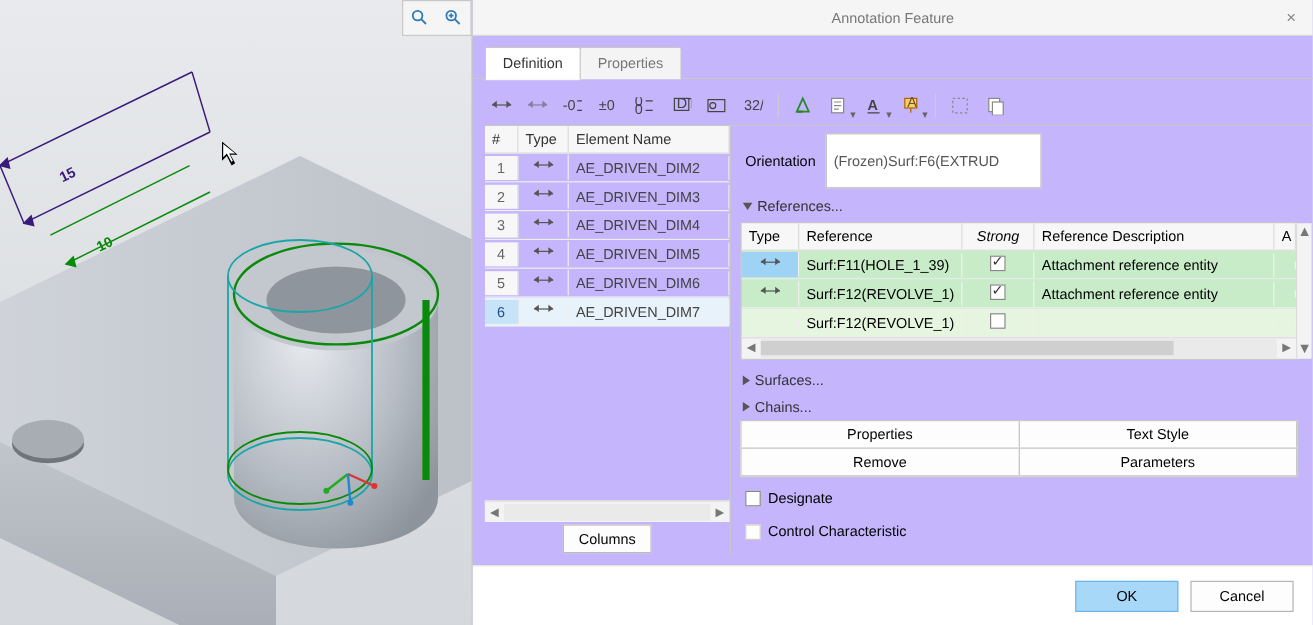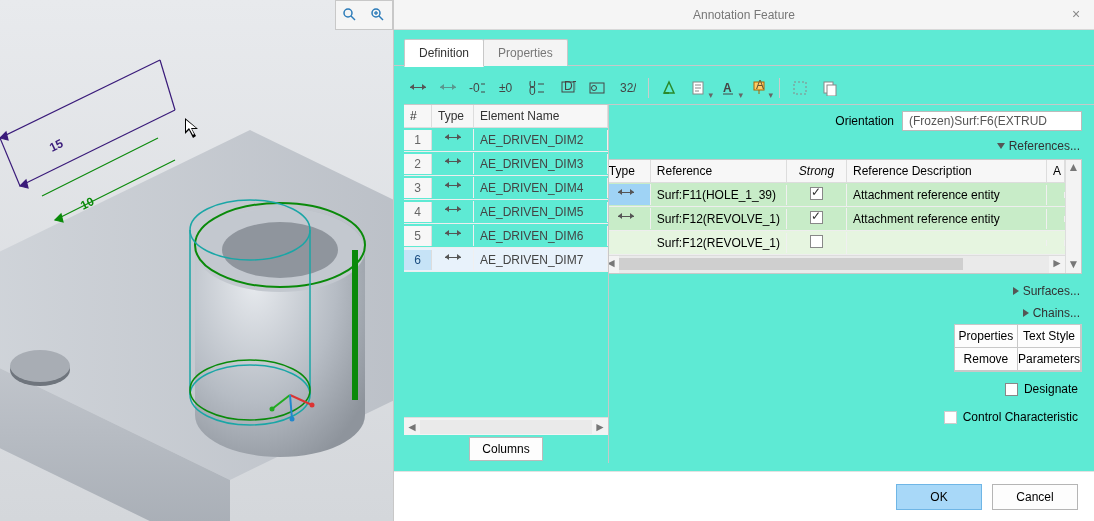--- a/index.html
+++ b/index.html
@@ -15,21 +15,21 @@
 
   .zoom-toolbar {
     position: absolute; left: 335px; top: 0; width: 58px; height: 30px;
     background: #f5f5f5; border: 1px solid #c8c8c8; display: flex; align-items: center;
     justify-content: space-around;
   }
   .zoom-toolbar .zbtn { width: 22px; height: 22px; display:flex; align-items:center; justify-content:center; cursor:pointer; }
 
   .dialog {
     position: absolute; left: 393px; top: 0; right:0; height: 521px;
-    background: #5eead4; border-left: 1px solid #c8c8c8;
+    background: #c4b5fd; border-left: 1px solid #c8c8c8;
   }
   .titlebar {
     height: 30px; background: #f5f5f5; border-bottom: 1px solid #d8d8d8;
     display: flex; align-items: center; position: relative; color: #777;
   }
   .titlebar .title { position:absolute; left:50%; transform:translateX(-50%); }
   .titlebar .x { position:absolute; right:8px; top:4px; width:20px; height:20px; text-align:center; line-height:20px; color:#888; cursor:pointer; font-size:14px;}
   
   .tabstrip {
     height: 36px; display:flex; align-items:flex-end; padding-left:10px; gap:0;
@@ -62,23 +62,23 @@
   .erow .c2{width:42px; text-align:center;} .erow .c3{flex:1;}
   .erow.selected .c1 { background:#c6e3f7; color:#1a4d80; }
   .erow.selected { background:#e8f2fb; }
   
   .hscroll { height:18px; display:flex; align-items:center; background:#f3f3f3; border-top:1px solid #ddd;}
   .hscroll .arr{ width:16px; text-align:center; color:#777; cursor:pointer;}
   .hscroll .track{ flex:1; height:14px; background:#eaeaea; position:relative;}
   
   .columns-btn { align-self:center; margin:2px auto; padding:4px 12px; border:1px solid #bbb; background:#fdfdfd; cursor:pointer; }
 
-  .right-pane { flex:1; padding: 0 12px 0 8px; display:flex; flex-direction:column; border-top:1px solid #c8c8c8; overflow:hidden;align-items:flex-end;}
+  .right-pane { flex:1; padding: 0 12px 0 8px; display:flex; flex-direction:column; border-top:1px solid #c8c8c8; overflow:hidden;}
   .orientation-row { display:flex; align-items:center; gap:8px; padding:6px 0 4px 4px;}
-  .orient-field { border:1px solid #bbb; padding:2px 6px; width:180px; background:#fff; color:#555; overflow:hidden; white-space:nowrap;}
+  .orient-field { border:1px solid #bbb; padding:15px 6px; width:180px; background:#fff; color:#555; overflow:hidden; white-space:nowrap;}
   
   .section-head { display:flex; align-items:center; gap:4px; padding:4px 2px; color:#333; cursor:pointer;}
   .tri { width:0;height:0; border-left:4px solid transparent; border-right:4px solid transparent; border-top:6px solid #555; display:inline-block;}
   .tri.right { border-top:4px solid transparent; border-bottom:4px solid transparent; border-left:6px solid #555; border-right:none;}
   
   .refs-panel { border:1px solid #c8c8c8; margin:2px 0 6px 0;}
   .ref-head { display:flex; background:#f7f7f7; border-bottom:1px solid #ddd;}
   .ref-head > div { padding:4px 6px; border-right:1px solid #ddd; }
   .ref-head .t{width:48px;} .ref-head .r{flex:1;} .ref-head .s{width:60px; text-align:center;font-style:italic;} .ref-head .d{width:200px;} .ref-head .a{width:18px;}
   .ref-row { display:flex; border-bottom:1px solid #eee; align-items:center; height:24px;}

